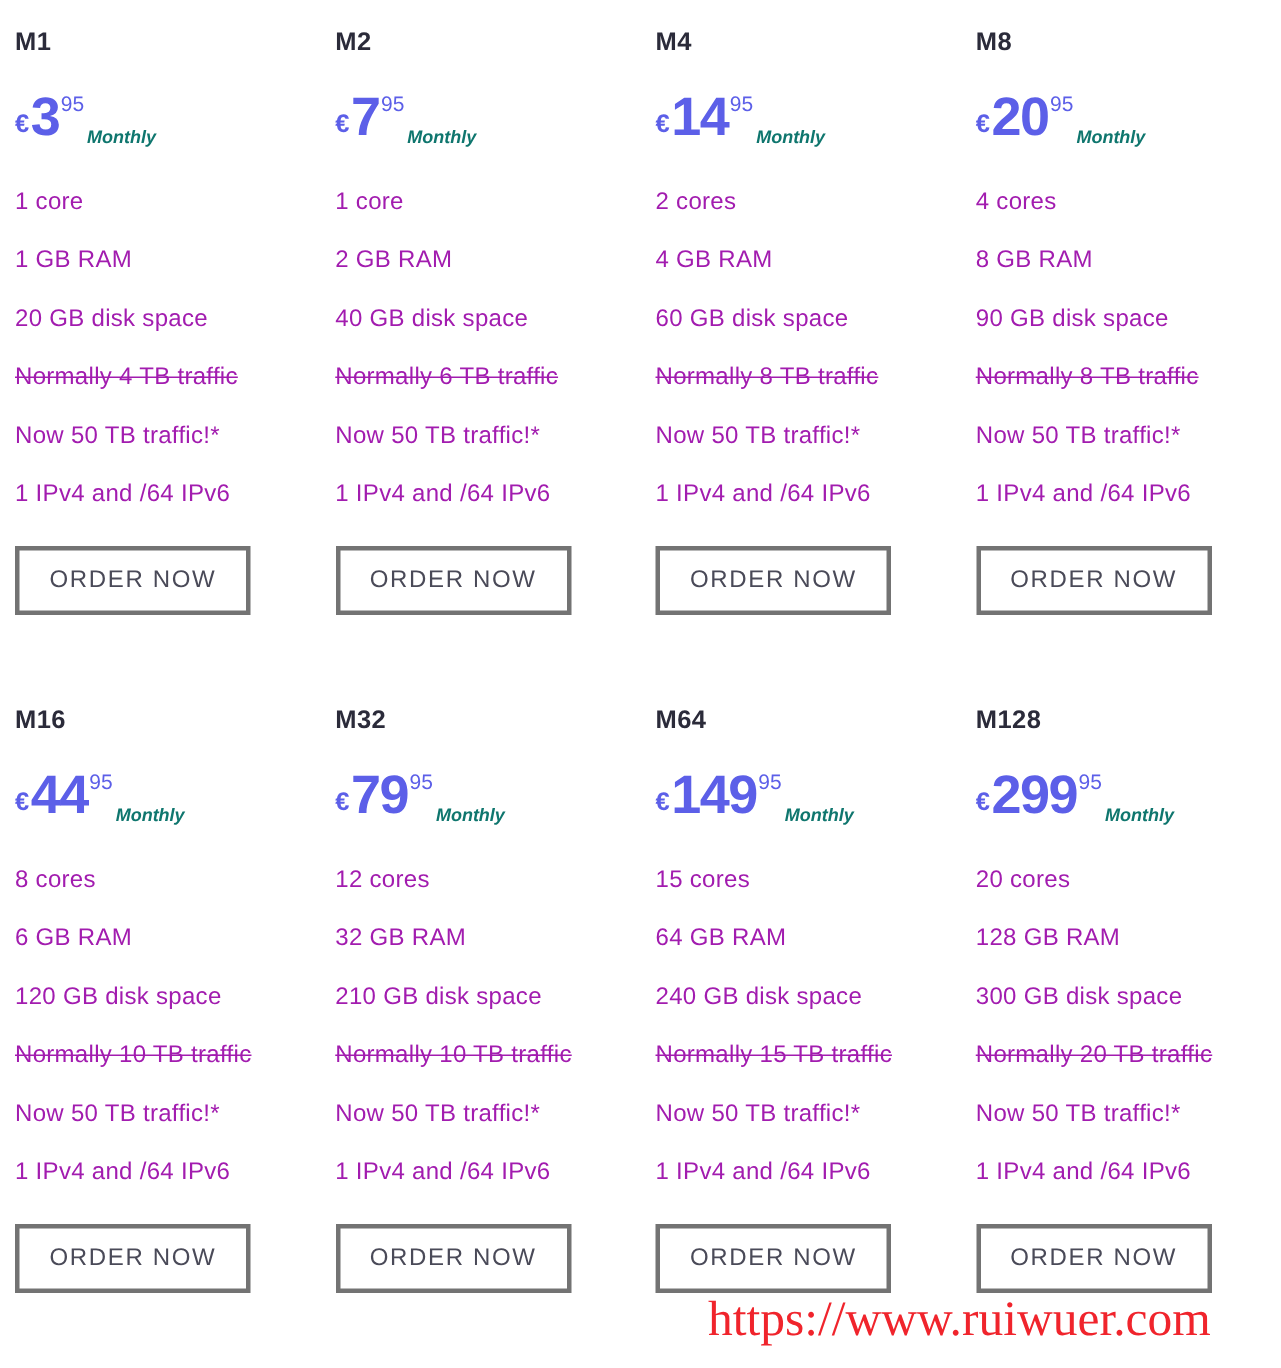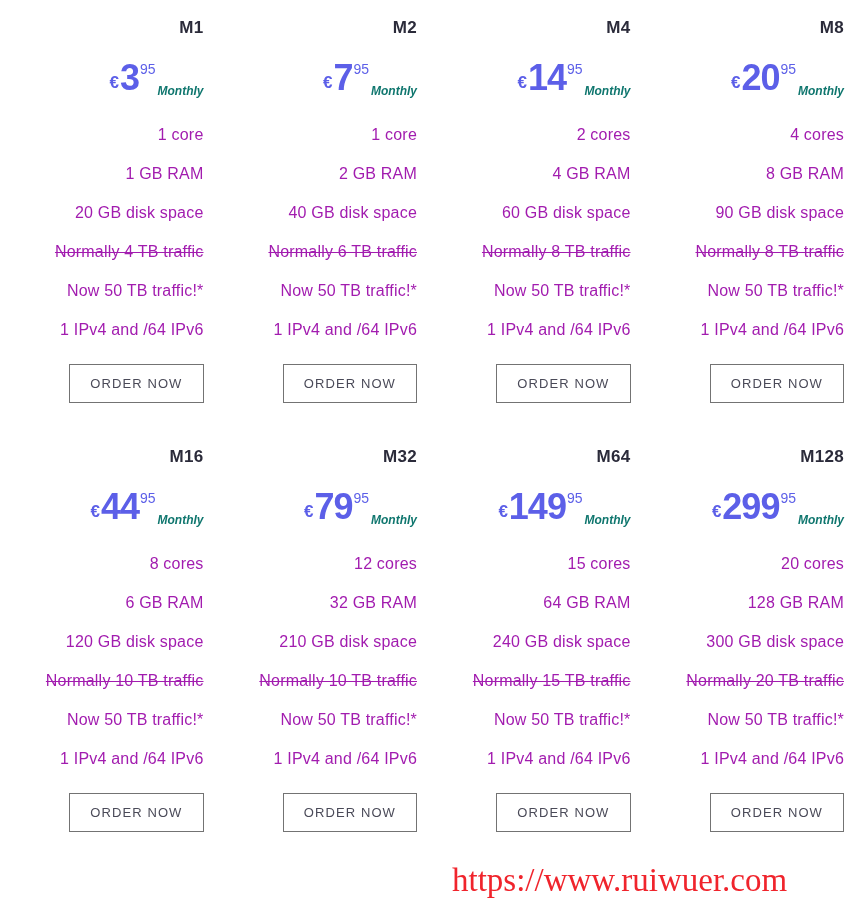--- a/index.html
+++ b/index.html
@@ -15,21 +15,21 @@
   }
   .plans-grid {
     display: grid;
     grid-template-columns: repeat(4, 1fr);
     width: 854px;
   }
   .plan-card {
     padding: 18px 10px 0 10px;
     display: flex;
     flex-direction: column;
-    align-items: flex-end;
+    align-items: flex-start;
   }
   .plan-name {
     font-size: 17px;
     font-weight: bold;
     color: #2b2b3a;
     letter-spacing: 0.3px;
     margin-bottom: 22px;
   }
   .price-row {
     display: flex;
@@ -75,33 +75,33 @@
     color: #a21caf;
     margin-bottom: 21px;
     text-align: center;
     letter-spacing: 0.2px;
   }
   .spec.strike {
     text-decoration: line-through;
   }
   .order-btn {
     margin-top: 4px;
-    margin-bottom: 26px;
-    border: 1px solid #737373;
+    margin-bottom: 42px;
+    border: 3px solid #737373;
     background: #ffffff;
     color: #4a4a58;
-    font-size: 13px;
+    font-size: 16px;
     letter-spacing: 1.1px;
     padding: 11px 20px;
     cursor: pointer;
     font-family: "Liberation Sans", sans-serif;
   }
   .watermark {
     position: absolute;
-    left: 452px;
+    left: 472px;
     top: 862px;
     font-size: 33px;
     color: #f0242c;
     font-family: "Liberation Serif", serif;
     white-space: nowrap;
     pointer-events: none;
   }
 </style>
 </head>
 <body>

